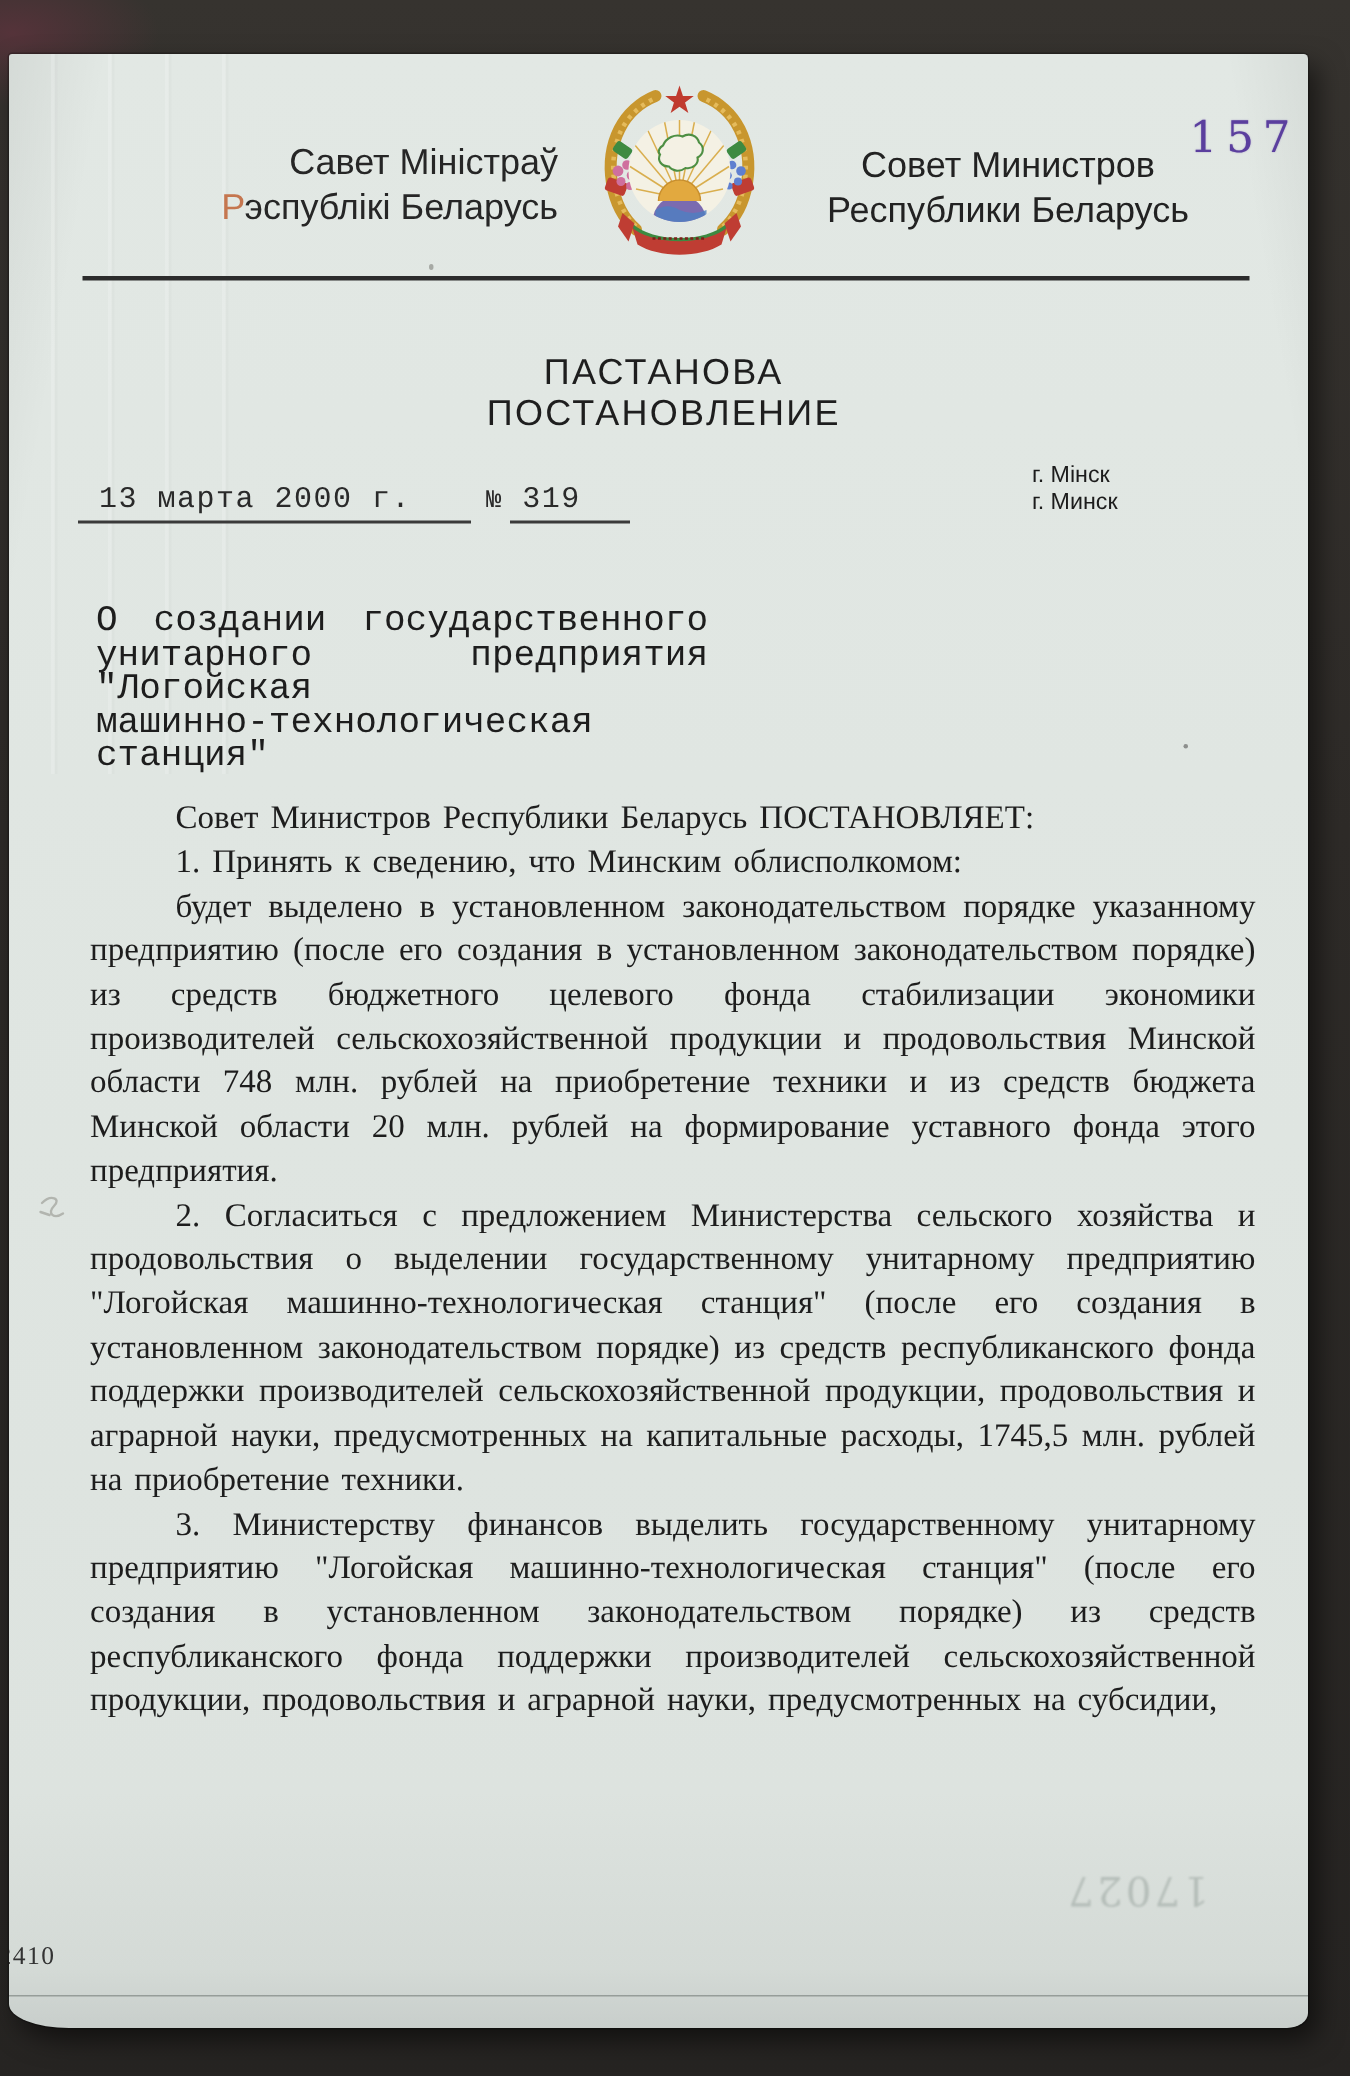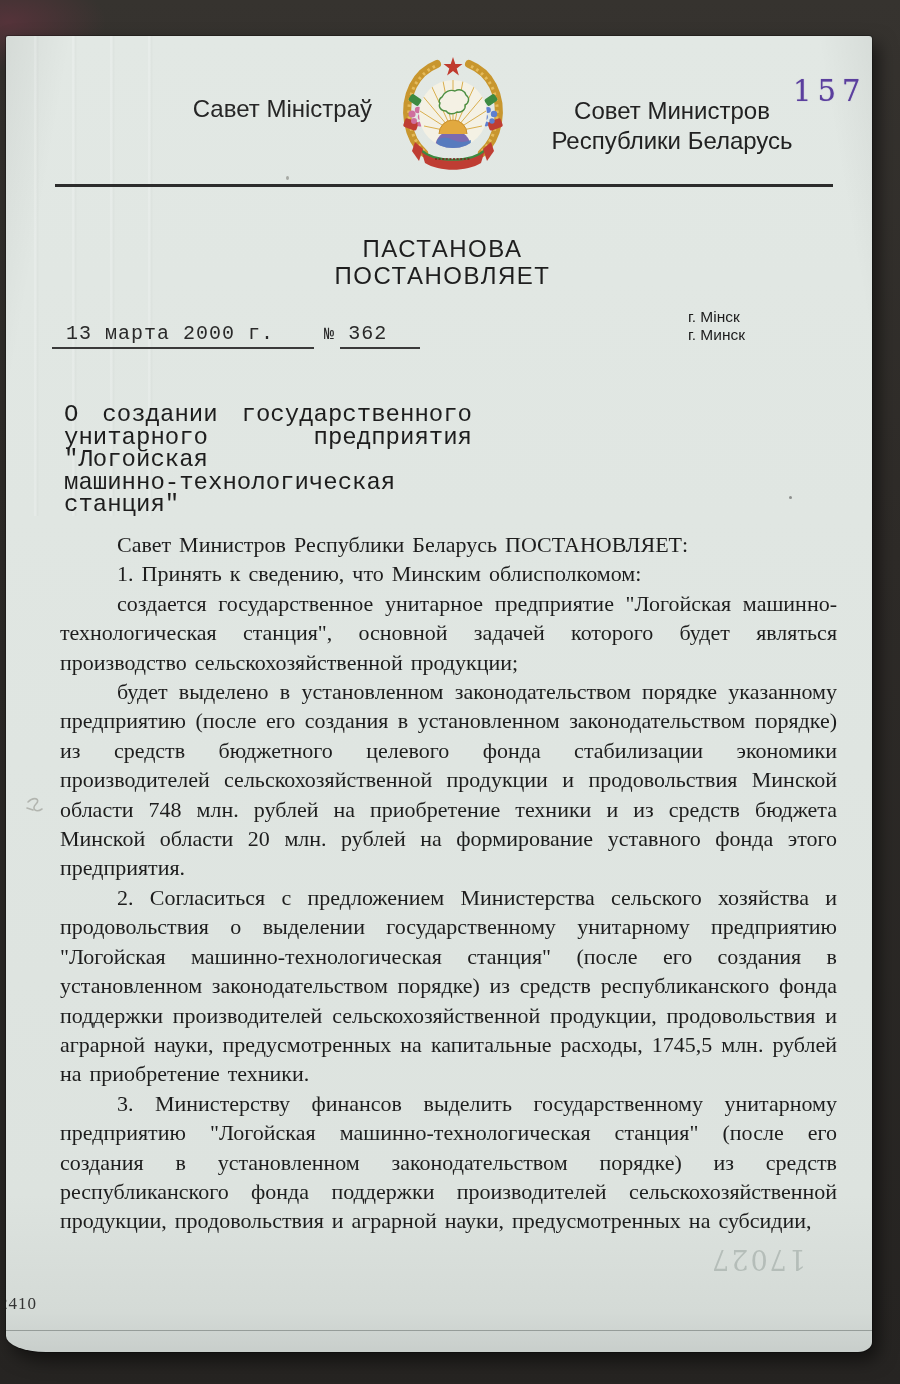--- a/index.html
+++ b/index.html
@@ -104,20 +104,21 @@
   .speck-a { position:absolute; left:783px; top:460px; width:3px; height:3px; border-radius:50%; background:#555; opacity:.6; }
   .speck-b { position:absolute; left:280px; top:140px; width:3px; height:4px; border-radius:50%; background:#6b6b66; opacity:.5; }
 </style>
 </head>
 <body>
 
 <div class="page">
 
   <div class="header-left">
     <div class="l1">Савет Міністраў</div>
+    <div class="l2">Рэспублікі Беларусь</div>
   </div>
 
   <div class="emblem">
     <svg viewBox="0 0 112 118" width="112" height="118">
 
       <path d="M27,97 C10,82 5,52 16,30 C21,20 30,12 40,8" fill="none" stroke="#c8962e" stroke-width="8" stroke-linecap="round"></path>
       <path d="M85,97 C102,82 107,52 96,30 C91,20 82,12 72,8" fill="none" stroke="#c8962e" stroke-width="8" stroke-linecap="round"></path>
       <path d="M27,95 C12,81 7,53 17,31 C22,21 31,13 41,9" fill="none" stroke="#e5bb5c" stroke-width="3" stroke-dasharray="2.5,3.5"></path>
       <path d="M85,95 C100,81 105,53 95,31 C90,21 81,13 71,9" fill="none" stroke="#e5bb5c" stroke-width="3" stroke-dasharray="2.5,3.5"></path>
 
@@ -185,44 +186,43 @@
     <div>Совет Министров</div>
     <div>Республики Беларусь</div>
   </div>
 
   <div class="stamp-127">157</div>
 
   <div class="rule"></div>
 
   <div class="doc-title">
     <div>ПАСТАНОВА</div>
-    <div>ПОСТАНОВЛЯЕТ</div>
+    <div>ПОСТАНОВЛЕНИЕ</div>
   </div>
 
   <div class="meta-row">
     <div class="date-cell">13 марта 2000 г.</div>
     <div class="num-sign">№</div>
-    <div class="num-cell">362</div>
+    <div class="num-cell">319</div>
   </div>
 
   <div class="place-block">
     <div>г. Мінск</div>
     <div>г. Минск</div>
   </div>
 
   <div class="subject">
     <div class="jl">О создании государственного</div>
     <div class="jl">унитарного предприятия "Логойская</div>
     <div>машинно-технологическая станция"</div>
   </div>
 
   <div class="body-text">
-    <p>Савет Министров Республики Беларусь ПОСТАНОВЛЯЕТ:</p>
+    <p>Совет Министров Республики Беларусь ПОСТАНОВЛЯЕТ:</p>
     <p>1. Принять к сведению, что Минским облисполкомом:</p>
-    <p>создается государственное унитарное предприятие "Логойская машинно-технологическая станция", основной задачей которого будет являться производство сельскохозяйственной продукции;</p>
     <p>будет выделено в установленном законодательством порядке указанному предприятию (после его создания в установленном законодательством порядке) из средств бюджетного целевого фонда стабилизации экономики производителей сельскохозяйственной продукции и продовольствия Минской области 748 млн. рублей на приобретение техники и из средств бюджета Минской области 20 млн. рублей на формирование уставного фонда этого предприятия.</p>
     <p>2. Согласиться с предложением Министерства сельского хозяйства и продовольствия о выделении государственному унитарному предприятию "Логойская машинно-технологическая станция" (после его создания в установленном законодательством порядке) из средств республиканского фонда поддержки производителей сельскохозяйственной продукции, продовольствия и аграрной науки, предусмотренных на капитальные расходы, 1745,5 млн. рублей на приобретение техники.</p>
     <p>3. Министерству финансов выделить государственному унитарному предприятию "Логойская машинно-технологическая станция" (после его создания в установленном законодательством порядке) из средств республиканского фонда поддержки производителей сельскохозяйственной продукции, продовольствия и аграрной науки, предусмотренных на субсидии,</p>
   </div>
 
   <div class="pencil-mark">
     <svg width="22" height="26" viewBox="0 0 22 26">
       <path d="M4,8 C10,2 17,5 12,10 C7,15 12,19 18,15 M3,14 l6,2" fill="none" stroke="#8f8f88" stroke-width="1.6" stroke-linecap="round"></path>
     </svg>
   </div>

